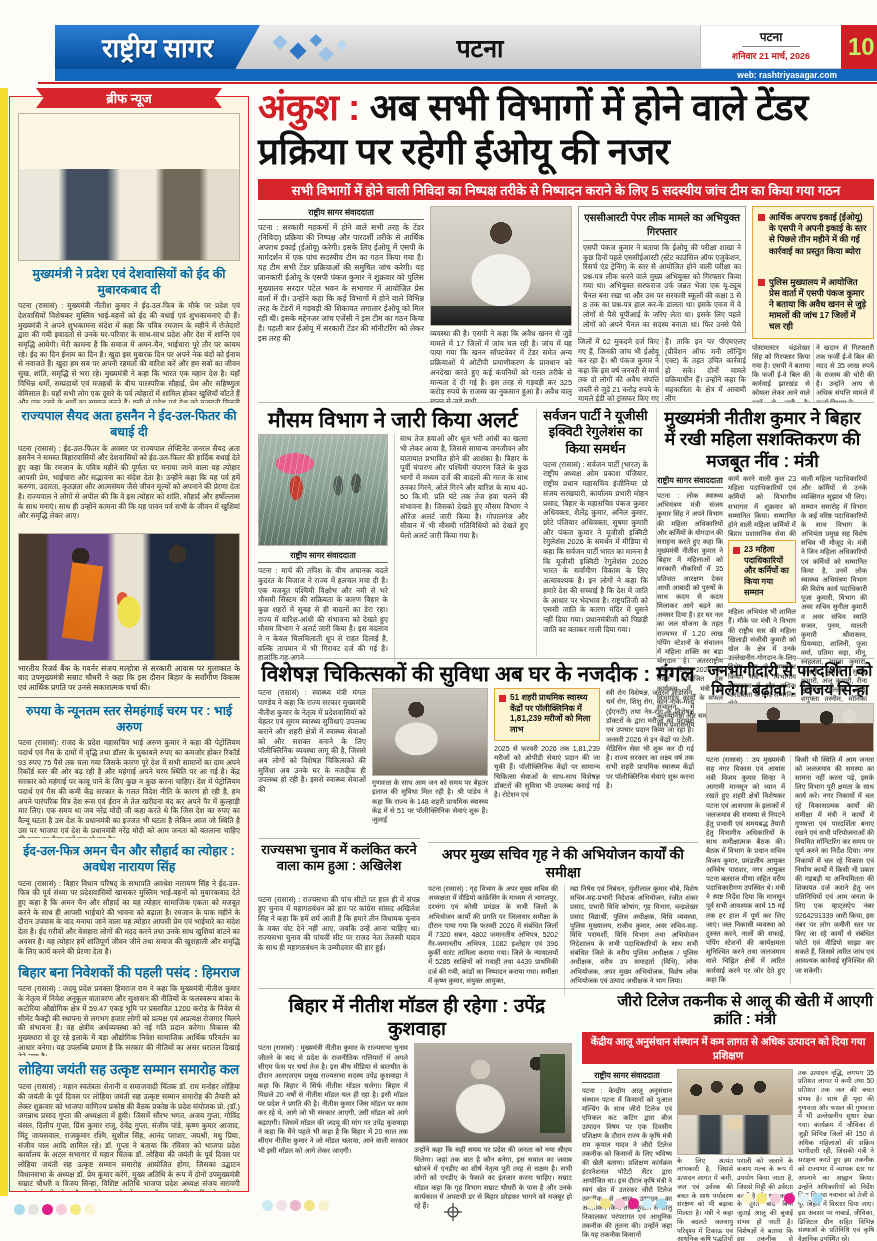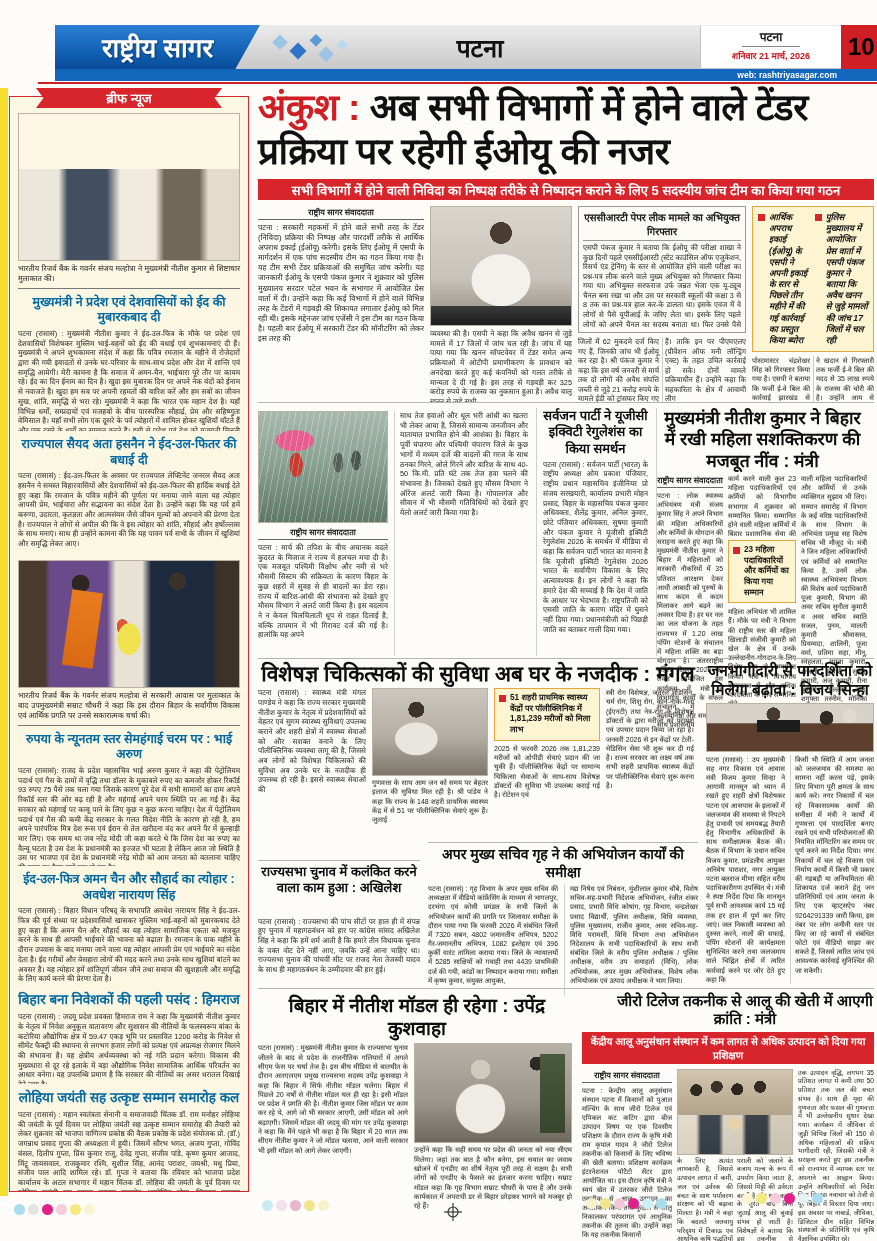--- a/index.html
+++ b/index.html
@@ -6,21 +6,21 @@
   body{width:877px;height:1241px;position:relative;background:#fdfcf8;font-family:"Liberation Sans","DejaVu Sans",sans-serif;color:#1d1d1d;overflow:hidden;}
   .abs{position:absolute;}
   
   .mast-band{left:55px;top:25px;width:822px;height:44px;background:linear-gradient(180deg,#ececec 0%,#d8d8d8 55%,#c9c9c9 100%);}
   .mast-logo{left:55px;top:25px;width:205px;height:44px;background:linear-gradient(180deg,#2b7fd4 0%,#0f5cb0 70%,#0a4c96 100%);clip-path:polygon(0 0,100% 0,88% 100%,0 100%);display:flex;align-items:center;justify-content:center;}
   .mast-logo span{color:#fff;font-weight:bold;font-size:26px;text-shadow:1px 1px 2px rgba(0,0,0,.45);}
   .mast-city{left:260px;top:25px;width:440px;height:44px;display:flex;align-items:center;justify-content:center;font-size:25px;font-weight:bold;color:#111;}
   .mast-right{left:700px;top:26px;width:140px;height:42px;background:#fff;border-left:1px solid #c2c2c2;text-align:center;}
   .mast-right .c{font-size:12px;font-weight:bold;border-bottom:1px solid #888;display:inline-block;padding:2px 18px 1px;}
   .mast-right .d{font-size:9px;color:#c4161c;font-weight:bold;margin-top:2px;}
-  .mast-page{left:841px;top:25px;width:36px;height:44px;background:#d01f24;color:#000000;font-size:24px;font-weight:bold;display:flex;align-items:center;justify-content:flex-start;padding-left:7px;box-sizing:border-box;}
+  .mast-page{left:841px;top:25px;width:36px;height:44px;background:#d01f24;color:#bef264;font-size:24px;font-weight:bold;display:flex;align-items:center;justify-content:flex-start;padding-left:7px;box-sizing:border-box;}
   .mast-web{left:55px;top:69px;width:822px;height:12px;background:#1266bb;color:#fff;font-size:8.5px;font-weight:bold;text-align:right;padding:1px 40px 0 0;box-sizing:border-box;}
   .mast-redline{left:38px;top:82px;width:839px;height:2px;background:#d01f24;}
   
   .side-edge{left:0;top:88px;width:8px;height:1108px;background:#f6dd2e;}
   .sidebar{left:9px;top:96px;width:240px;height:1096px;background:#fcf7e3;border:1.6px solid #d8252b;box-sizing:border-box;padding:16px 8px 6px;overflow:hidden;}
   .ribbon{left:36px;top:88px;width:186px;height:20px;background:#d8252b;color:#fff;font-weight:bold;font-size:13px;display:flex;align-items:center;justify-content:center;clip-path:polygon(0 0,100% 0,96% 50%,100% 100%,0 100%,4% 50%);z-index:3;}
   .side-h{font-size:12.5px;font-weight:bold;text-align:center;line-height:1.25;margin:6px 0 3px;color:#0369a1;}
   .side-h.big{font-size:13.5px;}
   .body-txt{font-size:7.3px;line-height:1.33;text-align:justify;color:#232323;overflow:hidden;}
   .cap{font-size:7.6px;line-height:1.3;text-align:justify;color:#1a1a1a;margin:3px 0 4px;border-bottom:1px solid #777;padding-bottom:4px;}
@@ -84,21 +84,21 @@
   .lead-h .kick{color:#d01f24;}
   .lead-sub{left:258px;top:179px;width:616px;height:21px;background:#d8252b;color:#fff;font-size:13px;font-weight:bold;display:flex;align-items:center;justify-content:center;}
   .byline{font-size:8px;font-weight:bold;text-align:center;border-bottom:1px solid #666;padding-bottom:2px;margin-bottom:3px;color:#222;}
   .lead-row{left:258px;top:206px;width:616px;height:196px;display:flex;gap:6px;}
   .lead-row .c1{width:166px;}
   .lead-row .c2{width:142px;display:flex;flex-direction:column;gap:3px;}
   .lead-row .c3{width:168px;display:flex;flex-direction:column;}
   .lead-row .c4{width:122px;display:flex;flex-direction:column;gap:4px;}
   .inset-box{border:1px solid #9a9a9a;padding:3px 4px;background:#fbfaf4;}
   .inset-box .t{font-size:10px;font-weight:bold;text-align:center;border-bottom:1px solid #999;padding-bottom:2px;margin-bottom:2px;}
-  .hi-box{background:#fdf5d2;border:1.4px solid #e7a53c;padding:5px 5px;display:flex;flex-direction:row;gap:6px;font-style:italic;}
+  .hi-box{background:#fdf5d2;border:1.4px solid #e7a53c;padding:5px 5px;display:flex;flex-direction:column;gap:20px;}
   .hi-item{display:flex;gap:4px;}
   .sq{width:7px;height:7px;background:#d8252b;flex:none;margin-top:2px;}
   .hi-item span{font-size:8.6px;font-weight:bold;line-height:1.3;color:#161616;}
   .two-col{column-count:2;column-gap:6px;column-rule:1px solid #ccc;}
   
   .h-xl{font-size:21px;font-weight:bold;text-align:center;color:#0e0e0e;line-height:1.1;}
   .h-lg{font-size:17.5px;font-weight:bold;text-align:center;color:#0e0e0e;line-height:1.22;}
   .h-md{font-size:13px;font-weight:bold;text-align:center;color:#0e0e0e;line-height:1.25;}
   .rule-t{border-top:1px solid #b5b5b5;}
   .vline{border-left:1px solid #cfcfcf;}
@@ -108,21 +108,21 @@
   .weather-cols{display:flex;gap:6px;margin-top:3px;flex:1;}
   .sarva{width:112px;padding-left:6px;box-sizing:border-box;}
   .women{width:212px;box-sizing:border-box;display:flex;flex-direction:column;}
   .women-cols{display:flex;gap:5px;margin-top:2px;flex:1;}
   .mini-box{background:#fdf5d2;border:1.2px solid #e7a53c;padding:4px;margin:4px 0;}
   .mini-box .hi-item span{font-size:8.2px;}
   .row3a{left:258px;top:662px;width:440px;height:170px;display:flex;flex-direction:column;}
   .doc-cols{display:flex;gap:6px;margin-top:3px;flex:1;}
   .vijay{left:706px;top:662px;width:168px;height:322px;display:flex;flex-direction:column;}
   .vijay-cols{display:flex;gap:5px;margin-top:3px;flex:1;}
-  .akhi{left:258px;top:860px;width:162px;height:146px;}
+  .akhi{left:258px;top:838px;width:162px;height:146px;}
   .prose{left:428px;top:842px;width:270px;height:142px;}
   .row4a{left:258px;top:994px;width:318px;height:200px;display:flex;flex-direction:column;}
   .kush-cols{display:flex;gap:6px;margin-top:3px;flex:1;}
   .potato{left:582px;top:992px;width:292px;height:204px;display:flex;flex-direction:column;}
   .red-band{background:#d8252b;color:#fff;font-size:10.2px;font-weight:bold;text-align:center;padding:2px 1px;margin:3px 0;}
   .pot-cols{display:flex;gap:5px;flex:1;margin-top:2px;}
   
   .dots{display:flex;gap:3px;}
   .dot{width:11px;height:11px;border-radius:50%;}
   .cross{left:444px;top:1203px;width:18px;height:18px;}
@@ -157,21 +157,20 @@
   <div class="d">शनिवार 21 मार्च, 2026</div>
 </div>
 <div class="abs mast-page">10</div>
 <div class="abs mast-web">web: rashtriyasagar.com</div>
 <div class="abs mast-redline"></div>
 
 <div class="abs side-edge"></div>
 <div class="abs ribbon">ब्रीफ न्यूज</div>
 <div class="abs sidebar">
   <div class="photo ph-meeting" style="width:100%;height:148px;"></div>
-  <div class="cap">भारतीय रिजर्व बैंक के गवर्नर संजय मल्होत्रा ने मुख्यमंत्री नीतीश कुमार से शिष्टाचार मुलाकात की।</div>
 
   <div class="side-h">मुख्यमंत्री ने प्रदेश एवं देशवासियों को ईद की मुबारकबाद दी</div>
   <div class="body-txt" style="height:102px;">पटना (रासासं) : मुख्यमंत्री नीतीश कुमार ने ईद-उल-फित्र के मौके पर प्रदेश एवं देशवासियों विशेषकर मुस्लिम भाई-बहनों को ईद की बधाई एवं शुभकामनाएं दी हैं। मुख्यमंत्री ने अपने शुभकामना संदेश में कहा कि पवित्र रमजान के महीने में रोजेदारों द्वारा की गयी इबादतों से उनके घर-परिवार के साथ-साथ प्रदेश और देश में शान्ति एवं समृद्धि आयेगी। मेरी कामना है कि समाज में अमन-चैन, भाईचारा पूरे तौर पर कायम रहे। ईद का दिन ईनाम का दिन है। खुदा इस मुबारक दिन पर अपने नेक बंदों को ईनाम से नवाजते हैं। खुदा हम सब पर अपनी रहमतों की बारिश करें और हम सबों का जीवन सुख, शांति, समृद्धि से भरा रहे। मुख्यमंत्री ने कहा कि भारत एक महान देश है। यहाँ विभिन्न धर्मों, सम्प्रदायों एवं मजहबों के बीच पारस्परिक सौहार्द्र, प्रेम और सहिष्णुता बेमिसाल है। यहाँ सभी लोग एक दूसरे के पर्व त्योहारों में शामिल होकर खुशियाँ बाँटते हैं और एक दूसरे के धर्मों का सम्मान करते हैं। इसी से प्रदेश एवं देश को मजबूती मिलती है।</div>
 
   <div class="side-h">राज्यपाल सैयद अता हसनैन ने ईद-उल-फितर की बधाई दी</div>
   <div class="body-txt" style="height:84px;">पटना (रासासं) : ईद-उल-फितर के अवसर पर राज्यपाल लेफ्टिनेंट जनरल सैयद अता हसनैन ने समस्त बिहारवासियों और देशवासियों को ईद-उल-फितर की हार्दिक बधाई देते हुए कहा कि रमजान के पवित्र महीने की पूर्णता पर मनाया जाने वाला यह त्योहार आपसी प्रेम, भाईचारा और सद्भावना का संदेश देता है। उन्होंने कहा कि यह पर्व हमें करुणा, उदारता, कृतज्ञता और आत्मसंयम जैसे जीवन मूल्यों को अपनाने की प्रेरणा देता है। राज्यपाल ने लोगों से अपील की कि वे इस त्योहार को शांति, सौहार्द और हर्षोल्लास के साथ मनाएं। साथ ही उन्होंने कामना की कि यह पावन पर्व सभी के जीवन में खुशियां और समृद्धि लेकर आए।</div>
 
   <div class="photo ph-bouquet" style="width:100%;height:128px;margin-top:5px;"></div>
   <div class="cap">भारतीय रिजर्व बैंक के गवर्नर संजय मल्होत्रा से सरकारी आवास पर मुलाकात के बाद उपमुख्यमंत्री सम्राट चौधरी ने कहा कि इस दौरान बिहार के सर्वांगीण विकास एवं आर्थिक प्रगति पर उनसे सकारात्मक चर्चा की।</div>
 
@@ -219,20 +218,21 @@
         </div>
     </div>
     <div class="two-col body-txt" style="flex:1;font-size:6.9px;">पोस्टमास्टर चंद्रशेखर सिंह को गिरफ्तार किया गया है। एसपी ने बताया कि फर्जी ई-वे बिल की कार्रवाई झारखंड से कोयला लेकर आने वाले ट्रकों से जुड़ी है। अभियुक्त संतोष कुमार ने खदान से गिरफ्तारी तक फर्जी ई-वे बिल की मदद से 35 लाख रुपये के राजस्व की चोरी की है। उन्होंने आय से अधिक संपत्ति मामले में ऊर्जा विभाग के</div>
   </div>
 </div>
 
 <div class="abs" style="left:258px;top:402px;width:616px;height:1px;background:#b5b5b5;"></div>
 
 <div class="abs row2">
   <div class="weather">
+    <div class="h-xl">मौसम विभाग ने जारी किया अलर्ट</div>
     <div class="weather-cols">
       <div style="width:132px;display:flex;flex-direction:column;">
         <div class="photo ph-rain" style="width:100%;height:112px;"></div>
         <div class="byline" style="margin-top:3px;">राष्ट्रीय सागर संवाददाता</div>
         <div class="body-txt" style="flex:1;">पटना : मार्च की तपिश के बीच अचानक बदले कुदरत के मिजाज ने राज्य में हलचल मचा दी है। एक मजबूत पश्चिमी विक्षोभ और नमी से भरे मौसमी सिस्टम की सक्रियता के कारण बिहार के कुछ शहरों में सुबह से ही बादलों का डेरा रहा। राज्य में बारिश-आंधी की संभावना को देखते हुए मौसम विभाग ने अलर्ट जारी किया है। इस बदलाव ने न केवल चिलचिलाती धूप से राहत दिलाई है, बल्कि तापमान में भी गिरावट दर्ज की गई है। हालांकि यह अपने</div>
       </div>
       <div class="body-txt vline" style="width:130px;padding-left:5px;">साथ तेज हवाओं और धूल भरी आंधी का खतरा भी लेकर आया है, जिससे सामान्य जनजीवन और यातायात प्रभावित होने की आशंका है। बिहार के पूर्वी चंपारण और पश्चिमी चंपारण जिले के कुछ भागों में मध्यम दर्जे की बादलों की गरज के साथ ठनका गिरने, ओले गिरने और बारिश के साथ 40-50 कि.मी. प्रति घंटे तक तेज हवा चलने की संभावना है। जिसको देखते हुए मौसम विभाग ने ऑरेंज अलर्ट जारी किया है। गोपालगंज और सीवान में भी मौसमी गतिविधियों को देखते हुए येलो अलर्ट जारी किया गया है।</div>
     </div>
   </div>
   <div class="sarva vline">

